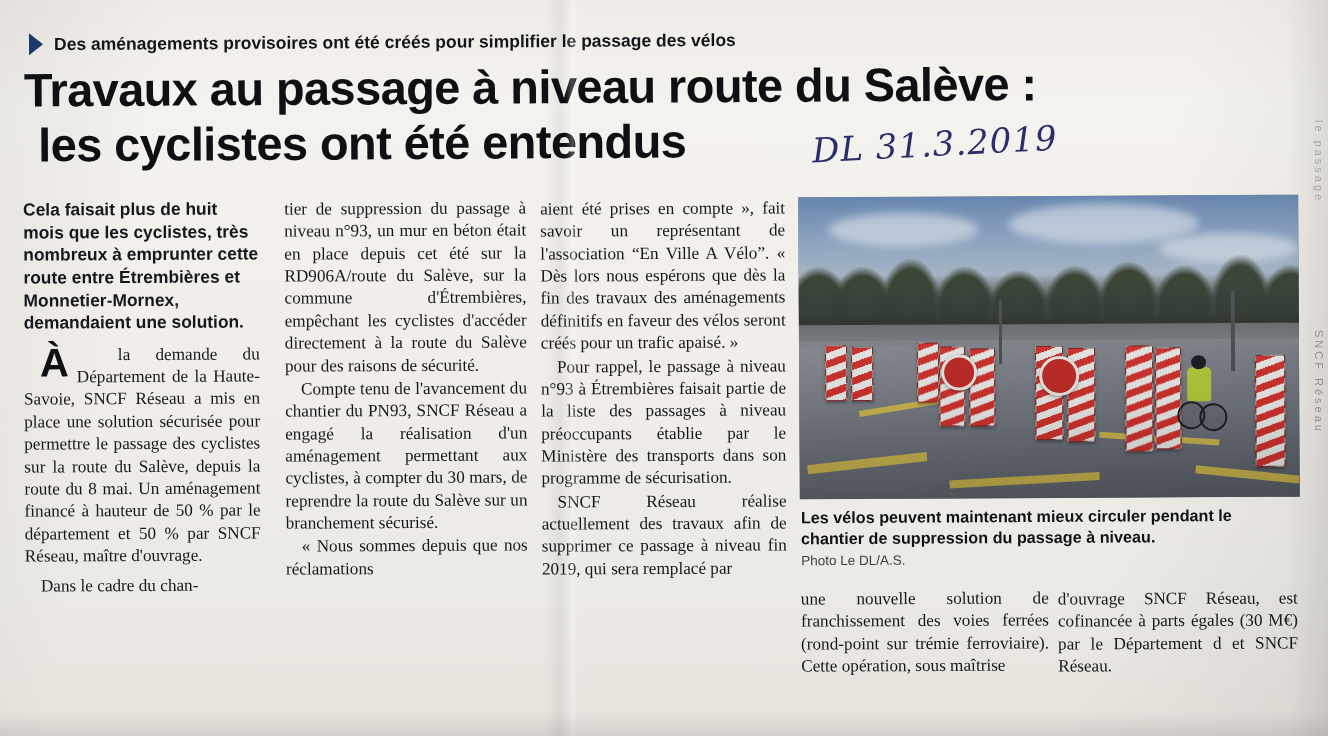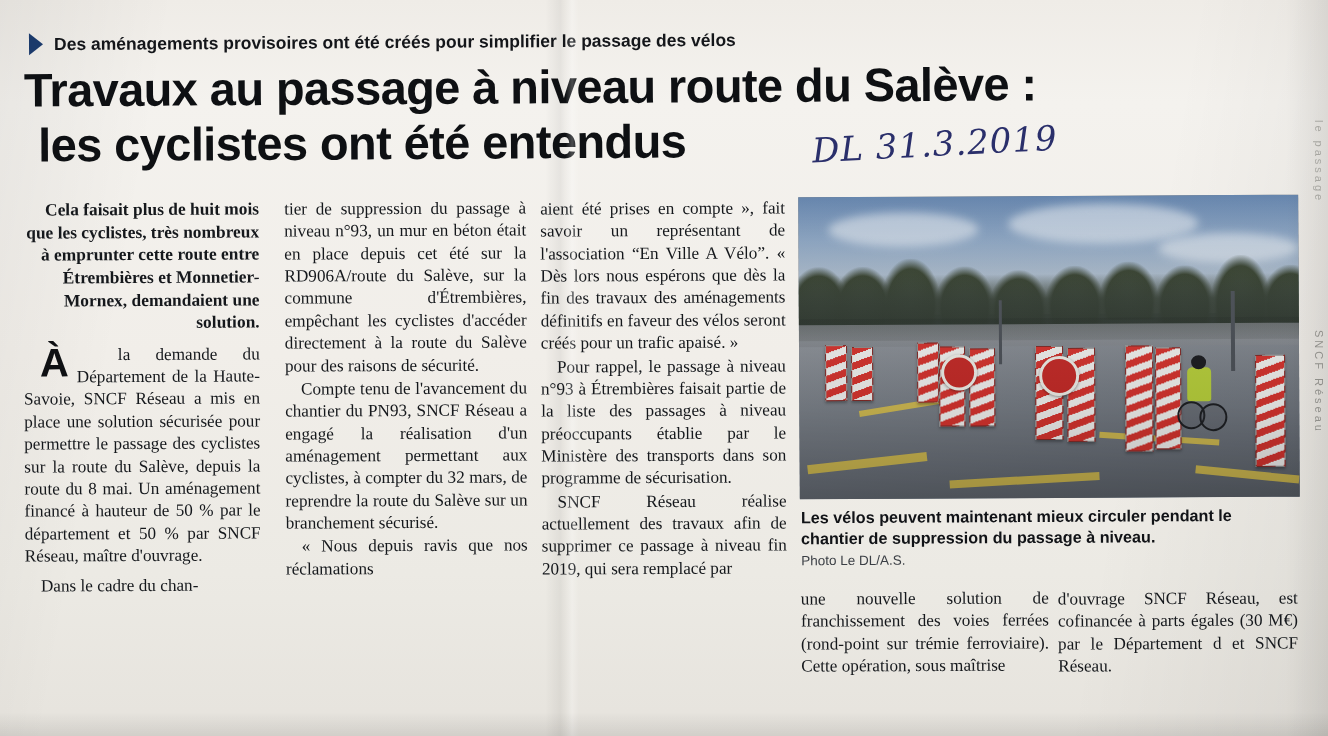--- a/index.html
+++ b/index.html
@@ -116,25 +116,25 @@
     line-height: 1.30;
     color: #15181c;
     text-align: justify;
     text-justify: inter-word;
     -webkit-hyphens: manual;
     hyphens: manual;
   }
   .col p { margin: 0 0 0 0; }
   .col p + p { text-indent: 16px; margin-top: 1px; }
   .lead {
-    font-family: Liberation Serif, serif;
+    font-family: Liberation Sans, sans-serif;
     font-weight: bold;
     font-size: 17.4px;
     line-height: 1.30;
-    text-align: right;
+    text-align: left;
   }
   .dropcap-para { position: relative; }
   .dropcap {
     float: left;
     font-family: "Liberation Sans", sans-serif;
     font-weight: bold;
     font-size: 40px;
     line-height: 33px;
     padding: 2px 8px 0 0;
     color: #0e1013;
@@ -288,22 +288,22 @@
   <div class="col" id="col1">
     <p class="lead">Cela faisait plus de huit mois que les cyclistes, très nombreux à emprunter cette route entre Étrembières et Monnetier-Mornex, demandaient une solution.</p>
     <p class="dropcap-para" style="margin-top:10px;">
       <span class="dropcap">À</span><span style="display:inline">&nbsp;la demande du Département de la Haute-Savoie, SNCF Réseau a mis en place une solution sécurisée pour permettre le passage des cyclistes sur la route du Salève, depuis la route du 8 mai. Un aménagement financé à hauteur de 50 % par le département et 50 % par SNCF Réseau, maître d'ouvrage.</span>
     </p>
     <p style="margin-top:8px;">Dans le cadre du chan-</p>
   </div>
 
   <div class="col" id="col2">
     <p style="text-indent:0">tier de suppression du passage à niveau n°93, un mur en béton était en place depuis cet été sur la RD906A/route du Salève, sur la commune d'Étrembières, empêchant les cyclistes d'accéder directement à la route du Salève pour des raisons de sécurité.</p>
-    <p>Compte tenu de l'avancement du chantier du PN93, SNCF Réseau a engagé la réalisation d'un aménagement permettant aux cyclistes, à compter du 32 mars, de reprendre la route du Salève sur un branchement sécurisé.</p>
-    <p>« Nous depuis ravis que nos réclamations</p>
+    <p>Compte tenu de l'avancement du chantier du PN93, SNCF Réseau a engagé la réalisation d'un aménagement permettant aux cyclistes, à compter du 30 mars, de reprendre la route du Salève sur un branchement sécurisé.</p>
+    <p>« Nous sommes depuis que nos réclamations</p>
   </div>
 
   <div class="col" id="col3">
     <p style="text-indent:0">aient été prises en compte », fait savoir un représentant de l'association “En Ville A Vélo”. « Dès lors nous espérons que dès la fin des travaux des aménagements définitifs en faveur des vélos seront créés pour un trafic apaisé. »</p>
     <p>Pour rappel, le passage à niveau n°93 à Étrembières faisait partie de la liste des passages à niveau préoccupants établie par le Ministère des transports dans son programme de sécurisation.</p>
     <p>SNCF Réseau réalise actuellement des travaux afin de supprimer ce passage à niveau fin 2019, qui sera remplacé par</p>
   </div>
 
   <div id="photo-wrap">
     <div id="photo">

